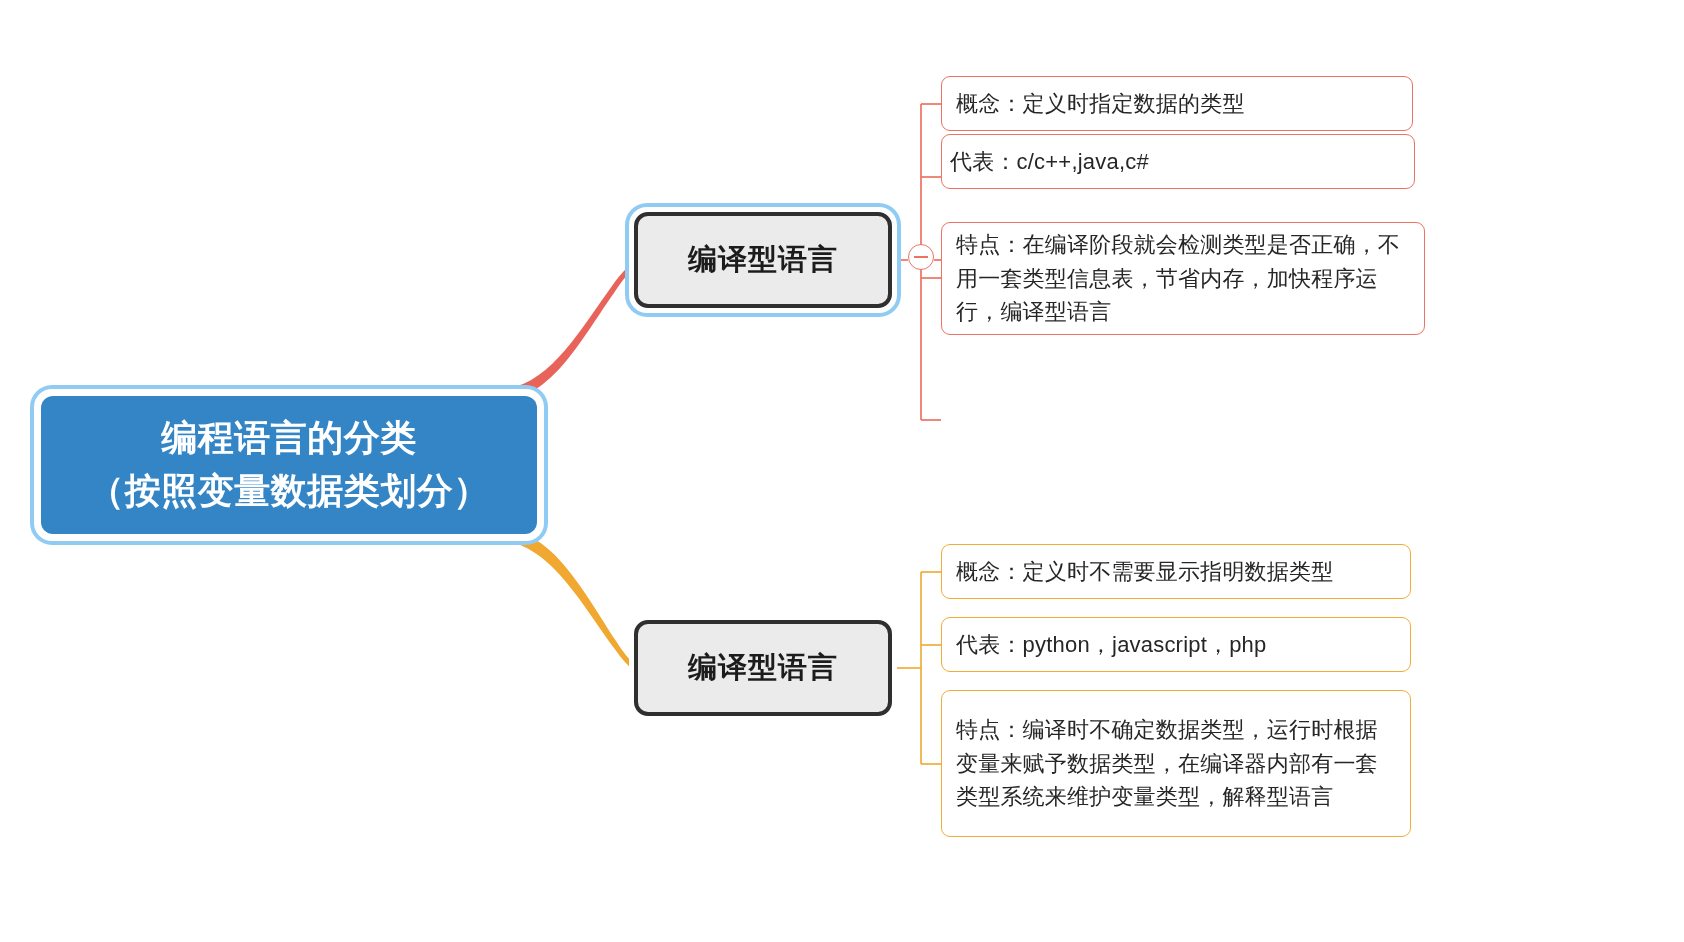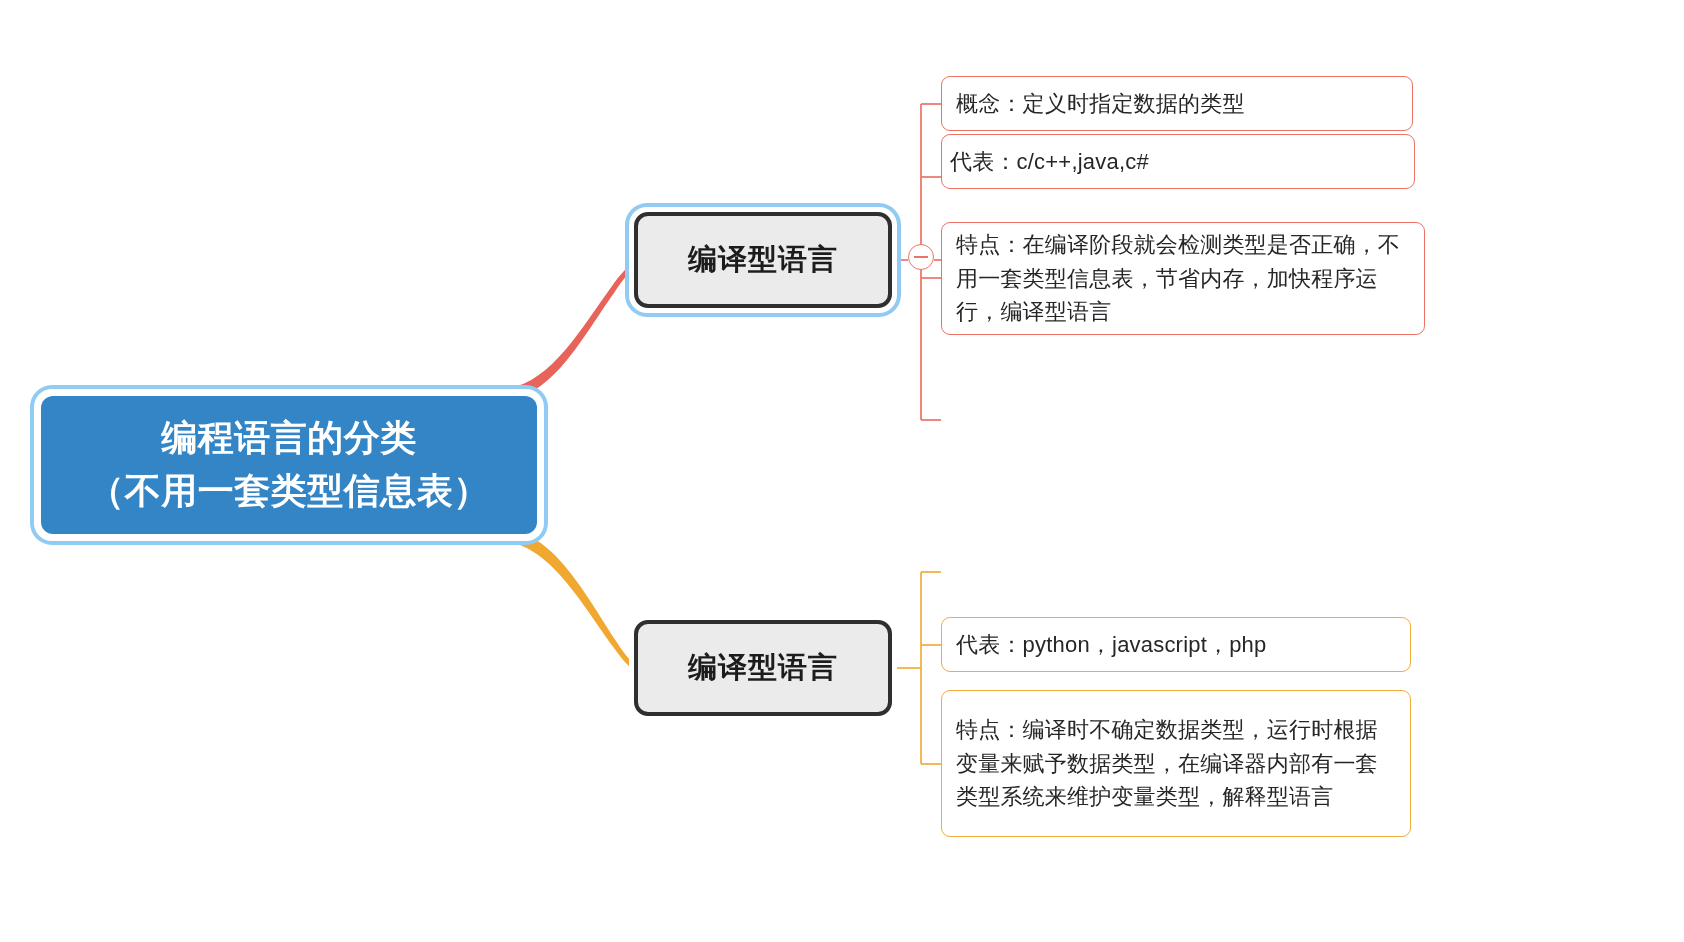--- a/index.html
+++ b/index.html
@@ -146,21 +146,21 @@
       <path d="M 921 572 L 921 764"></path>
       <path d="M 921 572 L 941 572"></path>
       <path d="M 921 645 L 941 645"></path>
       <path d="M 921 764 L 941 764"></path>
     </g>
   </svg>
 
   <div class="root-wrap">
     <div class="root-node">
       <span>编程语言的分类</span>
-      <span>（不用一套类型信息表）</span>
+      <span>（按照变量数据类划分）</span>
     </div>
   </div>
 
   <div id="branch-strong" class="branch-wrap selected">
     <div class="branch-node">
       <span>编译型语言</span>
     </div>
   </div>
 
   <div class="collapse-btn"></div>
@@ -174,20 +174,23 @@
   <div id="leaf-s3" class="leaf red">
     <span class="txt">特点：在编译阶段就会检测类型是否正确，不用一套类型信息表，节省内存，加快程序运行，编译型语言</span>
   </div>
 
   <div id="branch-weak" class="branch-wrap">
     <div class="branch-node">
       <span>编译型语言</span>
     </div>
   </div>
 
+  <div id="leaf-w1" class="leaf amber">
+    <span class="txt">概念：定义时不需要显示指明数据类型</span>
+  </div>
   <div id="leaf-w3" class="leaf amber">
     <span class="txt">特点：编译时不确定数据类型，运行时根据变量来赋予数据类型，在编译器内部有一套类型系统来维护变量类型，解释型语言</span>
   </div>
   <div id="leaf-w2" class="leaf amber">
     <span class="txt">代表：python，javascript，php</span>
   </div>
 
 </div>
 
 </body></html>

